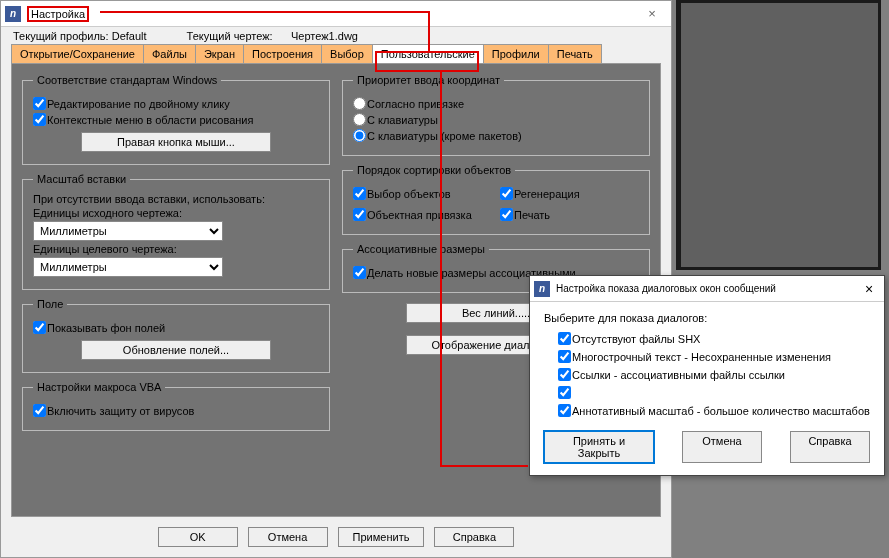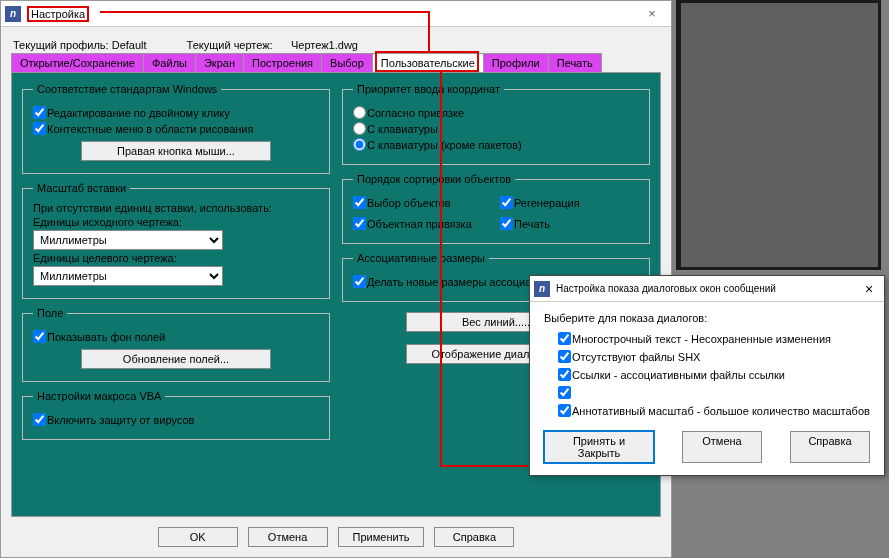--- a/index.html
+++ b/index.html
@@ -3,28 +3,28 @@
 <meta charset="utf-8">
 <style>
   * { box-sizing: border-box; margin: 0; padding: 0; font-family: "Segoe UI", Tahoma, sans-serif; font-size: 11px; }
   body { background: #808080; width: 889px; height: 558px; position: relative; overflow: hidden; }
 
   .main-window { background: #f0f0f0; position: absolute; left: 0; top: 0; width: 672px; height: 558px; border: 1px solid #999; display: flex; flex-direction: column; }
   .titlebar { height: 26px; background: #fff; border-bottom: 1px solid #ccc; display: flex; align-items: center; padding: 0 4px; }
   .app-icon { width: 16px; height: 16px; background: #3b5998; color: #fff; font-size: 10px; display: inline-flex; align-items: center; justify-content: center; font-style: italic; font-weight: bold; margin-right: 6px; }
   .close-x { width: 30px; text-align: center; color: #666; font-size: 13px; }
 
-  .profile-row { padding: 12px 12px 2px 12px; display: flex; gap: 40px; color: #000; font-style: italic; text-align: center; }
+  .profile-row { padding: 3px 12px 2px 12px; display: flex; gap: 40px; color: #000; font-style: italic; text-align: center; }
   .profile-row span { font-style: normal; }
 
   .tabs-row { display: flex; padding: 0 10px; }
-  .tab { border: 1px solid #999; border-bottom: none; padding: 3px 8px; background: #d946ef; margin-right: -1px; cursor: pointer; }
+  .tab { border: 1px solid #999; border-bottom: none; padding: 3px 8px; background: #fdba74; margin-right: -1px; cursor: pointer; }
   .tab.active { background: #fff; position: relative; z-index: 2; }
 
-  .tab-body { flex: 1; background: #0f766e; border: 1px solid #999; margin: 0 10px 4px 10px; padding: 10px; display: flex; gap: 12px; position: relative; }
+  .tab-body { flex: 1; background: #737373; border: 1px solid #999; margin: 0 10px 4px 10px; padding: 10px; display: flex; gap: 12px; position: relative; }
 
   .col { flex: 1; display: flex; flex-direction: column; gap: 8px; }
 
   fieldset { border: 1px solid #bbb; padding: 8px 10px 10px 10px; }
   legend { padding: 0 4px; color: #000; }
 
   .ck-row { display: flex; align-items: center; gap: 1px; margin: 3px 0; }
   .ck-row input[type="checkbox"], .ck-row input[type="radio"] { width: 13px; height: 13px; }
 
   .btn { display: inline-block; border: 1px solid #888; background: #efefef; padding: 3px 14px; text-align: center; cursor: pointer; min-width: 80px; }
@@ -99,21 +99,21 @@
           </div>
         <div class="ck-row">
             <input type="checkbox" checked="" style="">
             <span>Контекстные меню в области рисования</span>
           </div>
         <div class="btn btn-full">Правая кнопка мыши...</div>
       </fieldset>
 
       <fieldset>
         <legend>Масштаб вставки</legend>
-        <div>При отсутствии единиц вставки, использовать:</div>
+        <div>При отсутствии ввода вставки, использовать:</div>
         <div class="small-lbl">Единицы исходного чертежа:</div>
         <div class="small-lbl"><select><option>Миллиметры</option></select></div>
         <div class="small-lbl">Единицы целевого чертежа:</div>
         <div class="small-lbl"><select><option>Миллиметры</option></select></div>
       </fieldset>
 
       <fieldset>
         <legend>Поле</legend>
         <div class="ck-row">
             <input type="checkbox" checked="" style="">
@@ -202,25 +202,25 @@
 <div class="dialog2">
   <div class="titlebar2">
     <span class="app-icon">n</span>
     <span class="title2">Настройка показа диалоговых окон сообщений</span>
     <span class="close2">×</span>
   </div>
   <div class="body2">
     <div style="margin-bottom:8px;">Выберите для показа диалогов:</div>
     <div class="ck-row" style="margin-left:14px;">
         <input type="checkbox" checked="" style="">
+        <span>Отсутствуют файлы SHX</span>
+      </div>
+    <div class="ck-row" style="margin-left:14px;">
+        <input type="checkbox" checked="" style="">
         <span>Многострочный текст - Несохраненные изменения</span>
-      </div>
-    <div class="ck-row" style="margin-left:14px;">
-        <input type="checkbox" checked="" style="">
-        <span>Отсутствуют файлы SHX</span>
       </div>
     <div class="ck-row" style="margin-left:14px;">
         <input type="checkbox" checked="" style="">
         <span>Ссылки - ассоциативными файлы ссылки</span>
       </div>
     <div class="ck-row" style="margin-left:14px;">
         <input type="checkbox" checked="" style="">
       </div>
     <div class="ck-row" style="margin-left:14px;">
         <input type="checkbox" checked="" style="">

